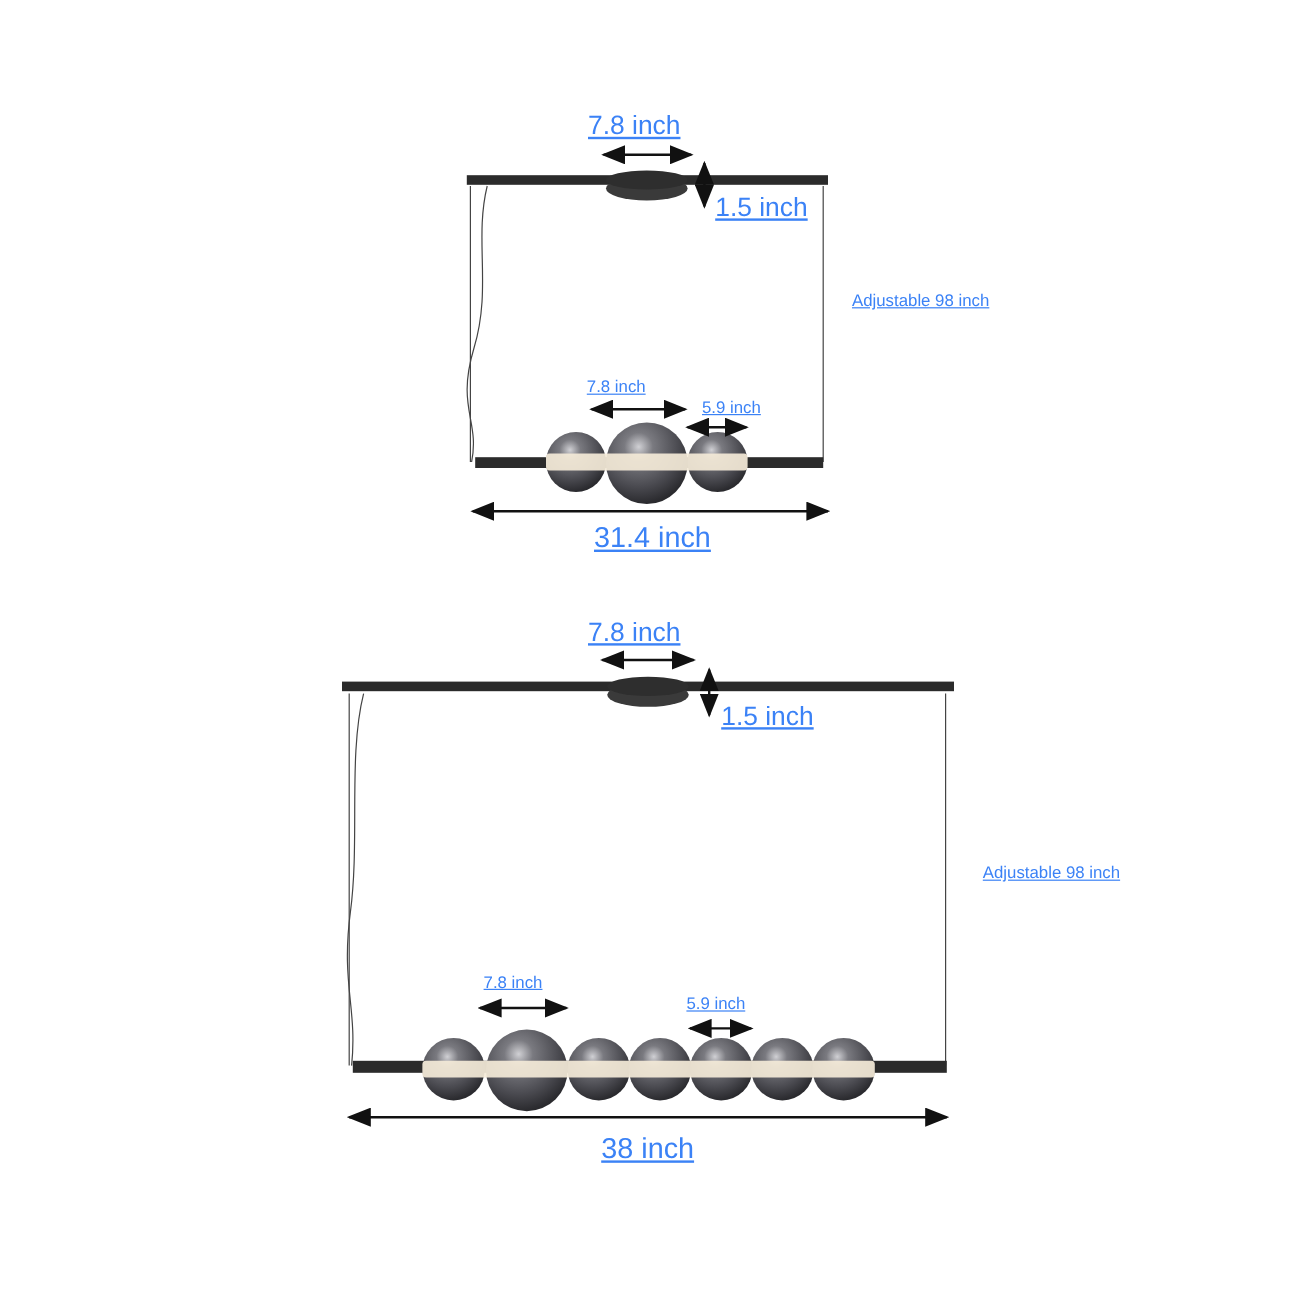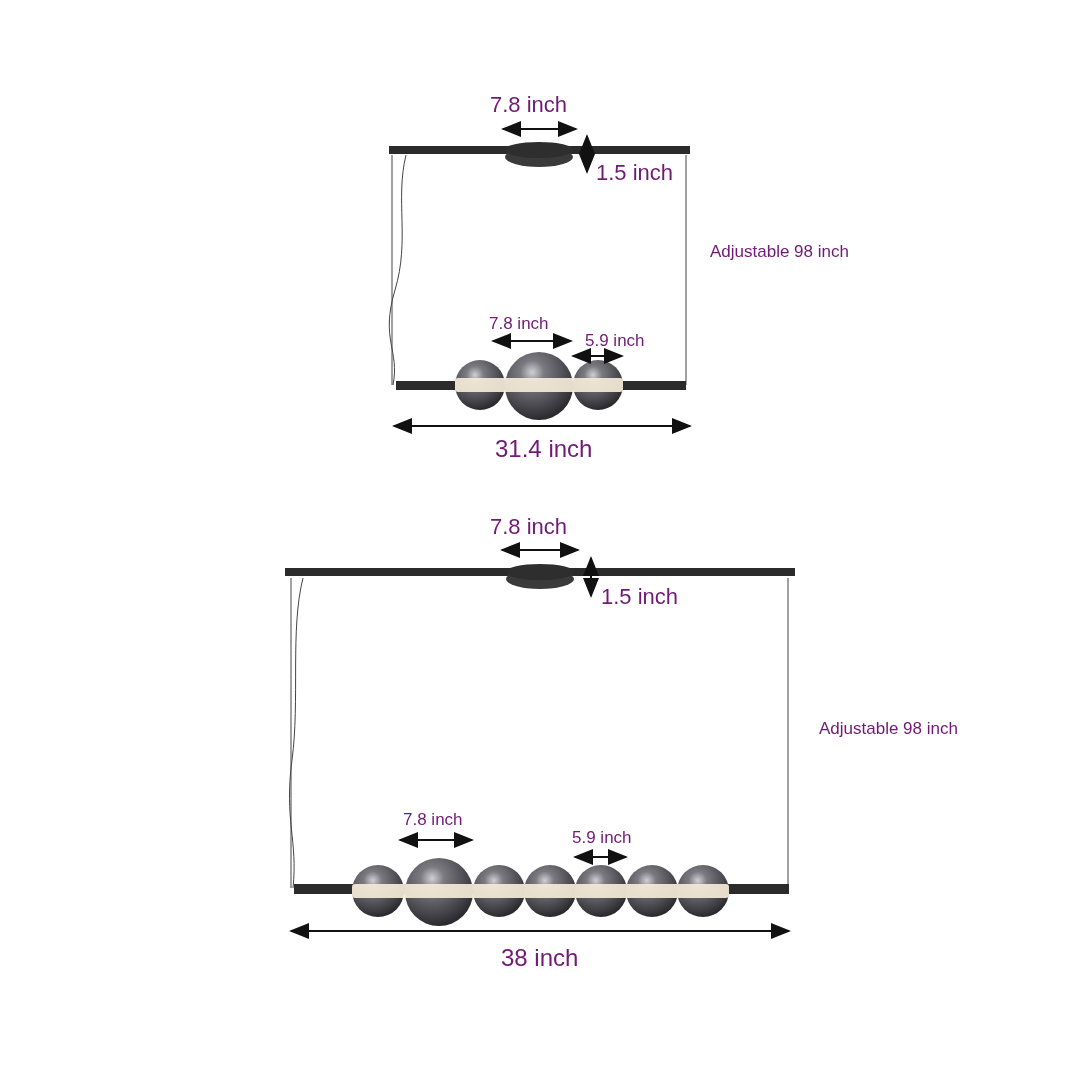--- a/index.html
+++ b/index.html
@@ -1,21 +1,21 @@
 <!DOCTYPE html>
 <html><head>
 <meta charset="utf-8">
 <style>
   html,body{margin:0;padding:0;background:#fff;}
   body{width:1080px;height:1080px;position:relative;overflow:hidden;font-family:"Liberation Sans",sans-serif;color:#111;}
   svg{position:absolute;left:0;top:0;}
-  .lbl{position:absolute;white-space:nowrap;color:#701a75;}
+  .lbl{position:absolute;white-space:nowrap;color:#3b82f6;text-decoration:underline;}
   .big{font-size:22px;}
   .mid{font-size:24px;}
-  .sm{font-size:17px;}
+  .sm{font-size:14px;}
 </style>
 </head>
 <body>
 
 <svg width="1080" height="1080" viewBox="0 0 1080 1080">
   <defs>
     <radialGradient id="globe" cx="40%" cy="30%" r="70%">
       <stop offset="0%" stop-color="#d0d0d4"></stop>
       <stop offset="25%" stop-color="#7a7a80"></stop>
       <stop offset="70%" stop-color="#4a4a50"></stop>

